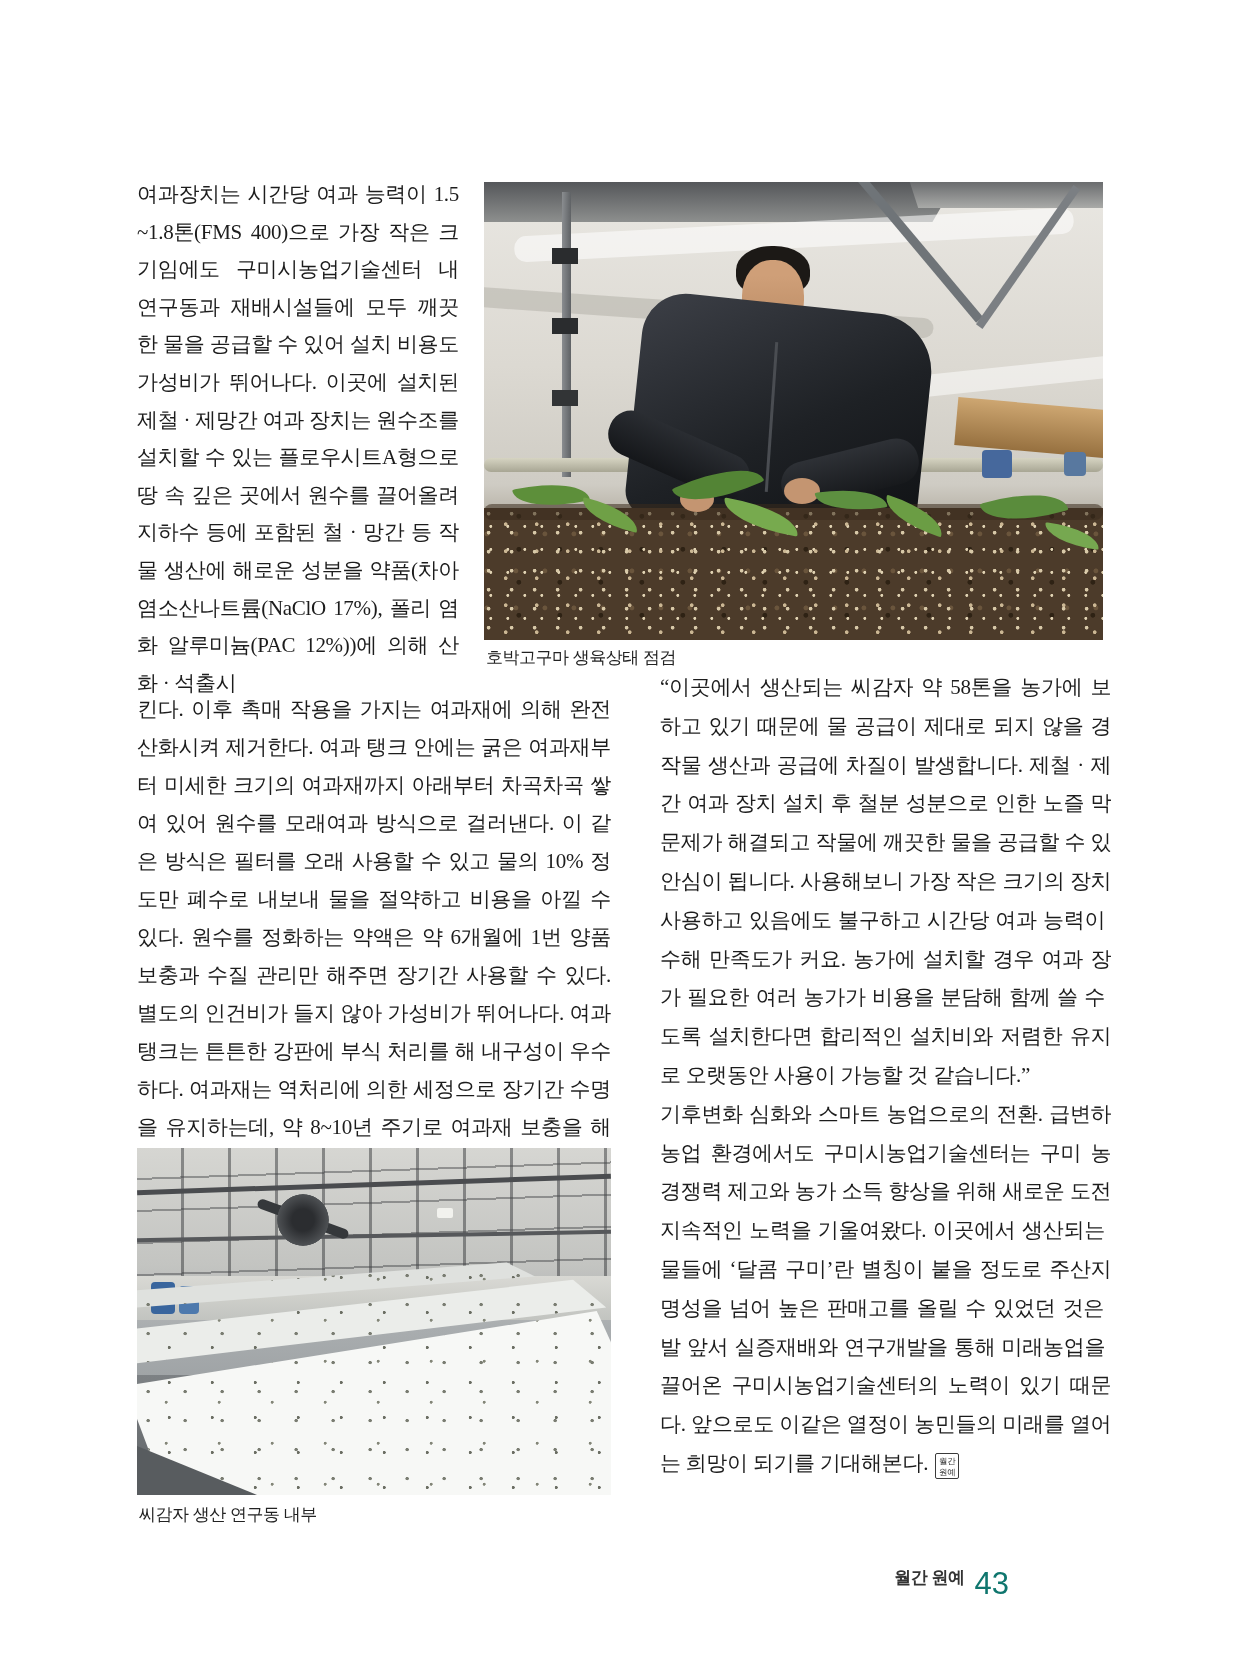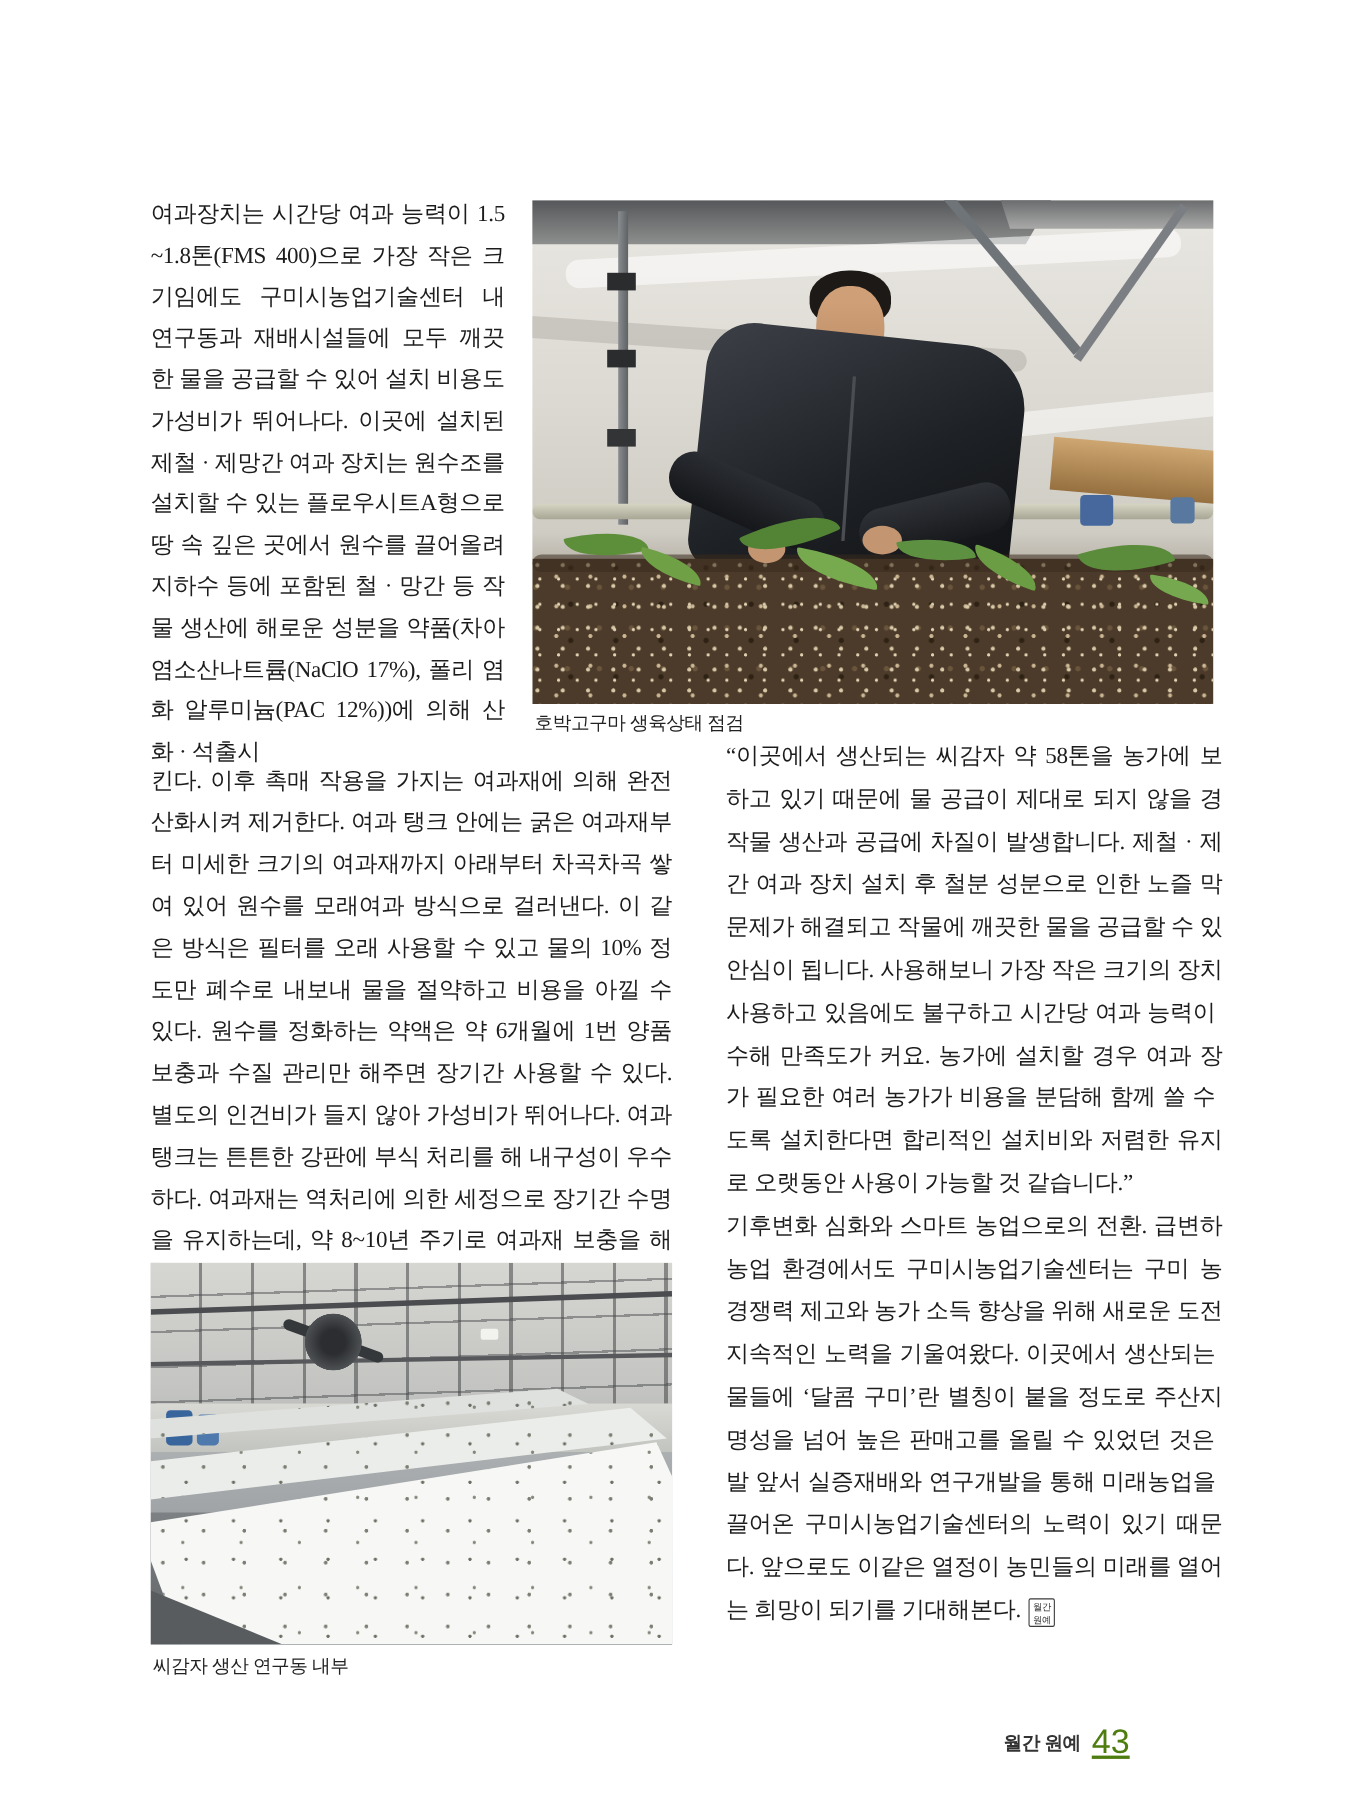--- a/index.html
+++ b/index.html
@@ -10,24 +10,24 @@
   .intro{left:137px;top:176px;width:322px;line-height:37.6px;}
   .body-left{left:137px;top:690px;width:474px;line-height:38px;}
   .right-col{left:660px;top:668px;width:472px;line-height:38.8px;}
   .right-col p{margin:0;}
   .byline{position:absolute;left:634px;top:1494px;width:472px;text-align:right;
           font-family:"Liberation Sans",sans-serif;font-size:17px;color:#222;}
   .caption{position:absolute;font-family:"Liberation Sans",sans-serif;font-size:17px;
            font-weight:500;color:#222;letter-spacing:-0.5px;text-align:right;}
   .cap1{left:486px;top:646px;}
   .cap2{left:139px;top:1503px;}
-  .footer{position:absolute;right:85px;top:1566px;display:flex;align-items:center;gap:10px;
+  .footer{position:absolute;right:103px;top:1566px;display:flex;align-items:flex-start;gap:10px;
           font-family:"Liberation Sans",sans-serif;color:#333;}
   .footer .mag{font-size:17px;font-weight:700;letter-spacing:-0.5px;}
-  .footer .num{font-size:31px;font-weight:400;color:#4d7c0f;text-decoration:underline;}
+  .footer .num{font-size:31px;font-weight:400;color:#0f766e;}
   .stamp{display:inline-block;vertical-align:-5px;margin-left:7px;width:24px;height:26px;
          border:1.5px solid #3a3a3a;border-radius:2px;text-align:center;
          font-family:"Liberation Sans",sans-serif;font-size:8.5px;line-height:11px;
          color:#333;padding-top:2px;box-sizing:border-box;}
   .stamp span{display:block;}
   figure{margin:0;}
   .photo{position:absolute;overflow:hidden;}
   .photo *{position:absolute;}
   
   .photo1{left:484px;top:182px;width:619px;height:458px;

